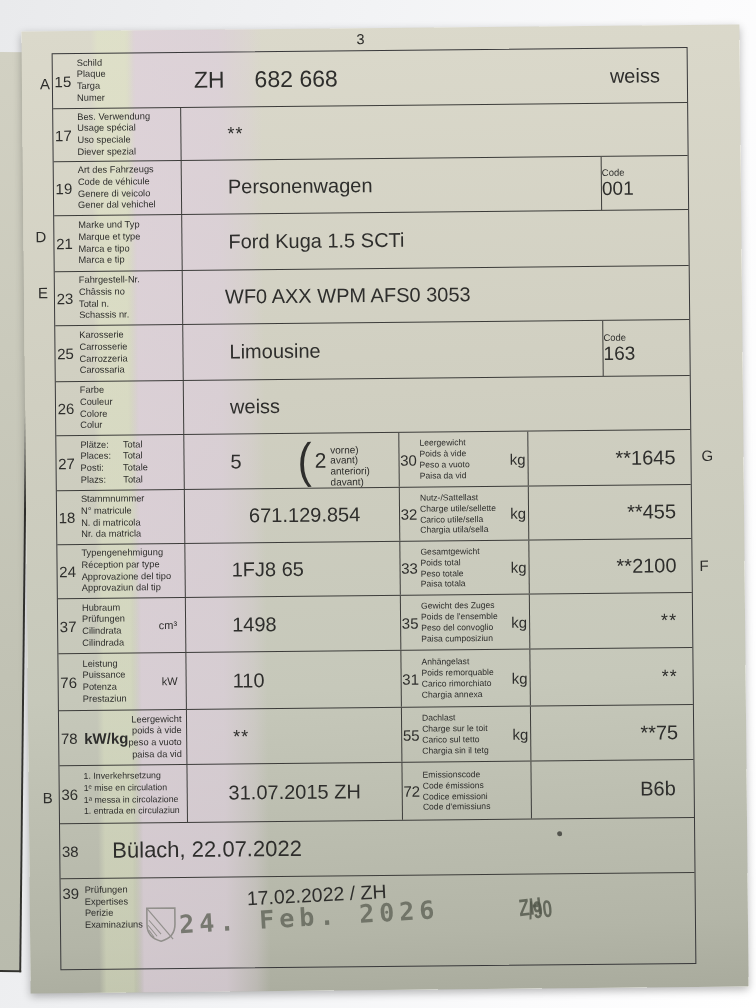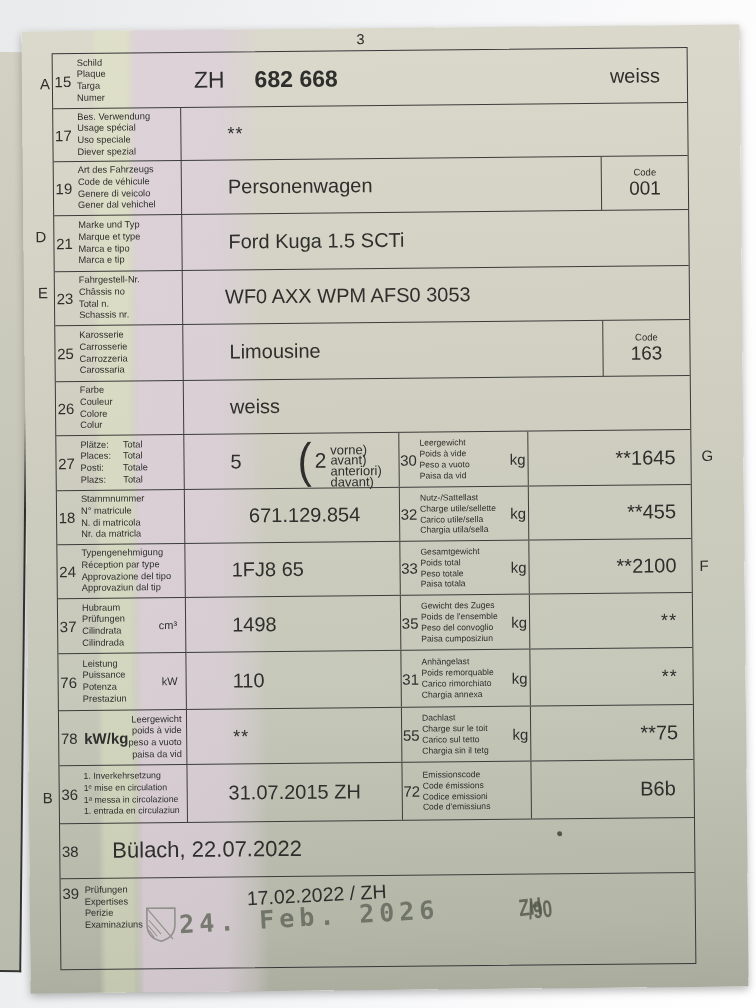--- a/index.html
+++ b/index.html
@@ -31,36 +31,36 @@
     border:1.5px solid #38383a;
   }
   .row{position:relative;display:flex;border-bottom:1.2px solid #3c3c3a;box-sizing:border-box;}
   .row:last-child{border-bottom:none;}
   .lbl{width:127px;flex:none;display:flex;align-items:center;box-sizing:border-box;position:relative;}
   .rnum{width:24px;flex:none;font-size:15px;text-align:center;padding-right:4px;box-sizing:border-box;}
   .lines{font-size:9.3px;line-height:11.6px;white-space:nowrap;}
   .lines span{display:block;}
   .val{flex:1;display:flex;align-items:center;font-size:20px;padding-left:46px;border-left:1.2px solid #3c3c3a;box-sizing:border-box;}
   .val.noborder{border-left:none;}
-  .bold{font-weight:bold;}
-  .codecell{width:87px;flex:none;border-left:1.2px solid #3c3c3a;display:flex;flex-direction:column;align-items:center;justify-content:center;box-sizing:border-box;}
+  .bold{font-weight:normal;}
+  .codecell{width:87px;flex:none;border-left:1.2px solid #3c3c3a;display:flex;flex-direction:column;align-items:flex-start;justify-content:center;box-sizing:border-box;}
   .codecell .clab{font-size:9.5px;line-height:11px;}
   .codecell .cval{font-size:19px;line-height:22px;}
   .lval{width:215px;flex:none;display:flex;align-items:center;font-size:20px;padding-left:46px;border-left:1.2px solid #3c3c3a;box-sizing:border-box;}
   .rlbl{width:129px;flex:none;display:flex;align-items:center;border-left:1.2px solid #3c3c3a;box-sizing:border-box;}
   .rlbl .rnum{width:20px;padding-right:2px;}
   .rlbl .lines{font-size:8.6px;line-height:10.8px;flex:1;}
   .rlbl .unit{font-size:15px;padding-right:2px;flex:none;}
   .rval{flex:1;display:flex;align-items:center;justify-content:flex-end;padding-right:15px;font-size:20px;border-left:1.2px solid #3c3c3a;box-sizing:border-box;}
   .stars{font-size:18px;letter-spacing:1px;}
   .lunit{position:absolute;right:8px;top:50%;transform:translateY(-50%);font-size:11px;}
   .seatgroup{display:flex;align-items:center;margin-left:56px;}
   .brace{font-size:42px;font-weight:300;transform:scaleY(1.15);line-height:40px;margin-right:3px;}
   .seat2{font-size:21px;margin-right:4px;}
-  .flines{font-size:13px;line-height:10.6px;margin-top:12px;}
+  .flines{font-size:10px;line-height:10.6px;margin-top:12px;}
   .flines span{display:block;}
   .cols2{display:flex;}
   .cols2 .lines:nth-child(2){margin-left:12px;}
   .lbl78{width:127px;flex:none;display:flex;align-items:center;box-sizing:border-box;}
   .lbl78 .unit78{font-size:15px;flex:none;padding-left:1px;font-weight:bold;}
   .lbl78 .lines{flex:1;text-align:right;padding-right:5px;}
   .lval36{width:215px;flex:none;display:flex;align-items:center;justify-content:center;font-size:20px;border-left:1.2px solid #3c3c3a;box-sizing:border-box;}
   .issue-text{font-size:22px;margin-left:28px;}
   .insp-date{
     position:absolute;left:186px;top:7px;font-size:19.5px;

